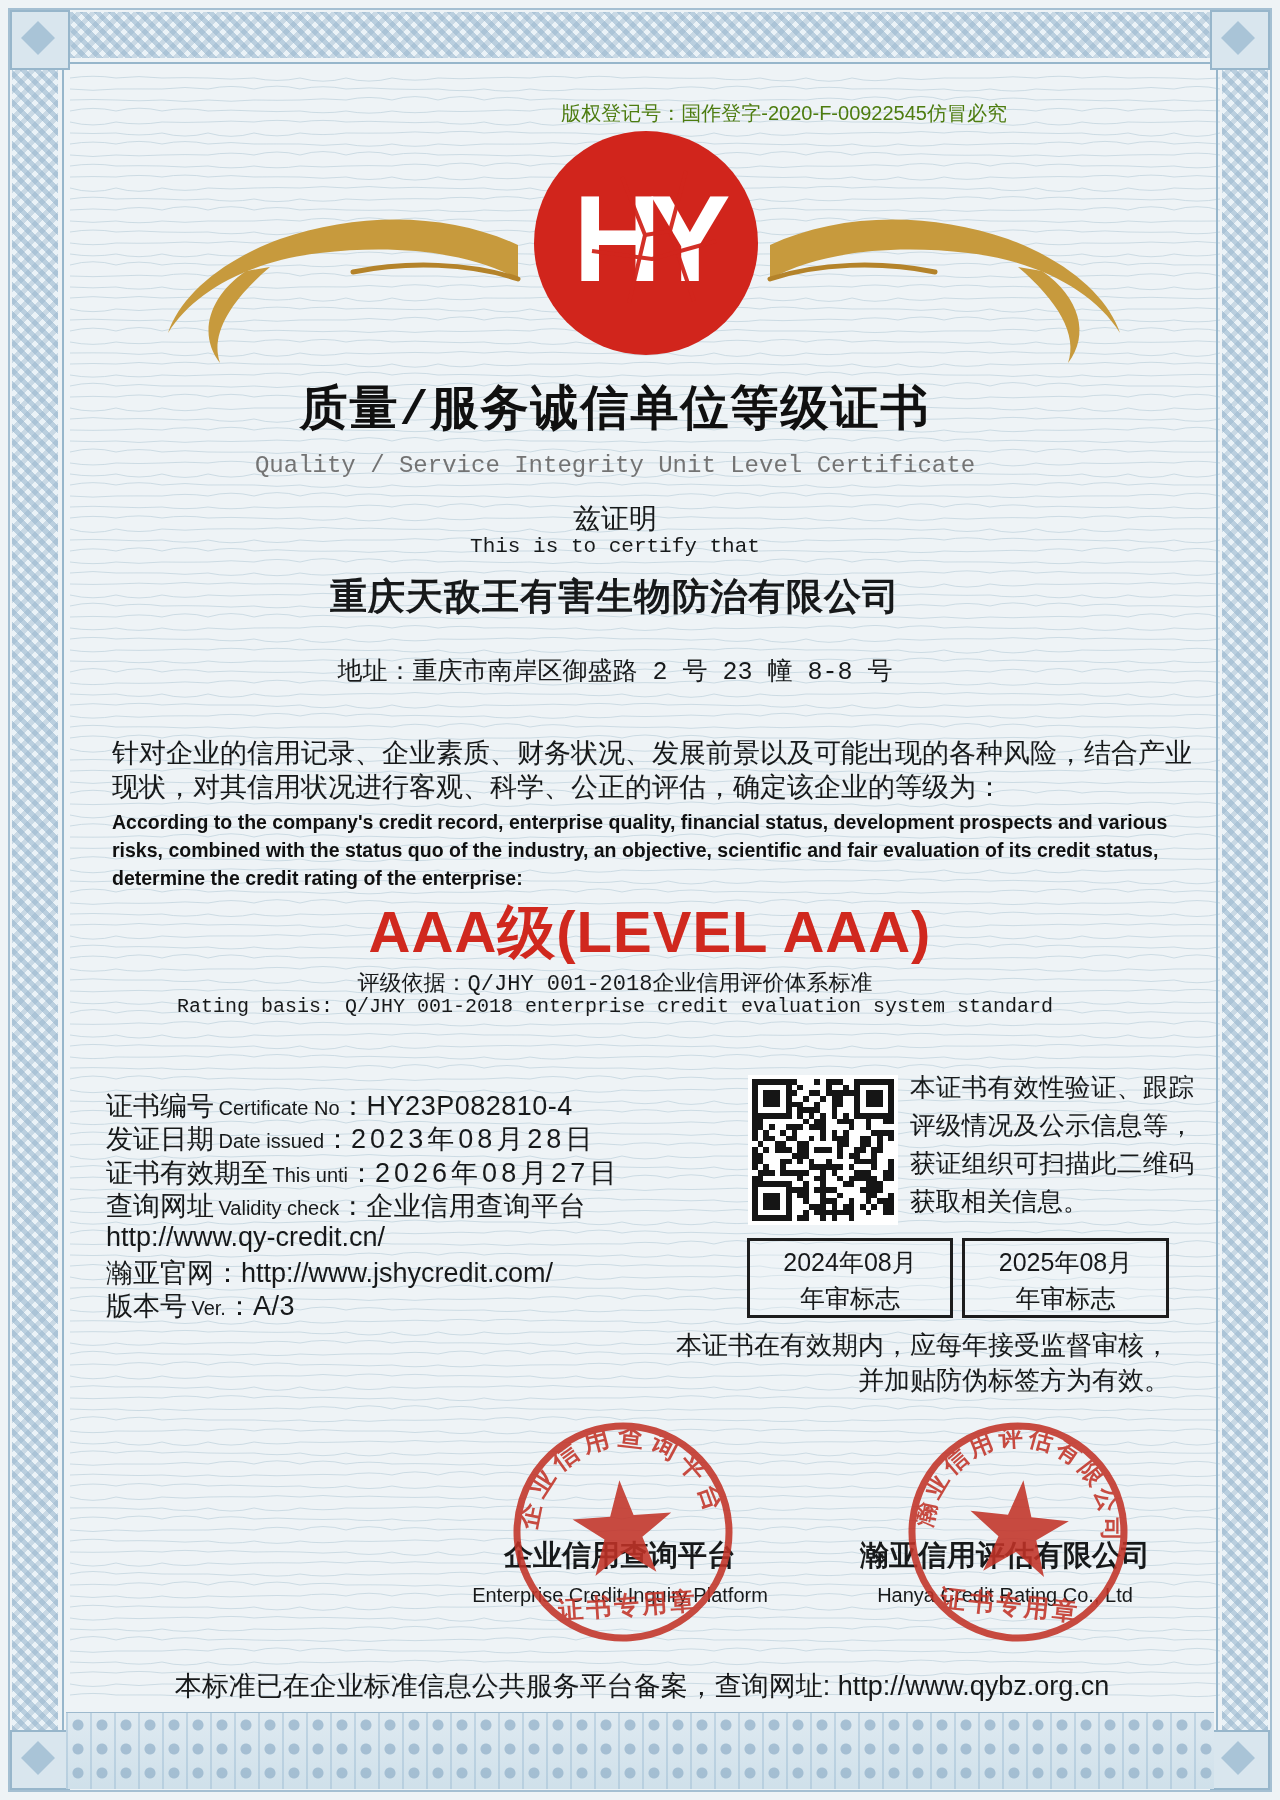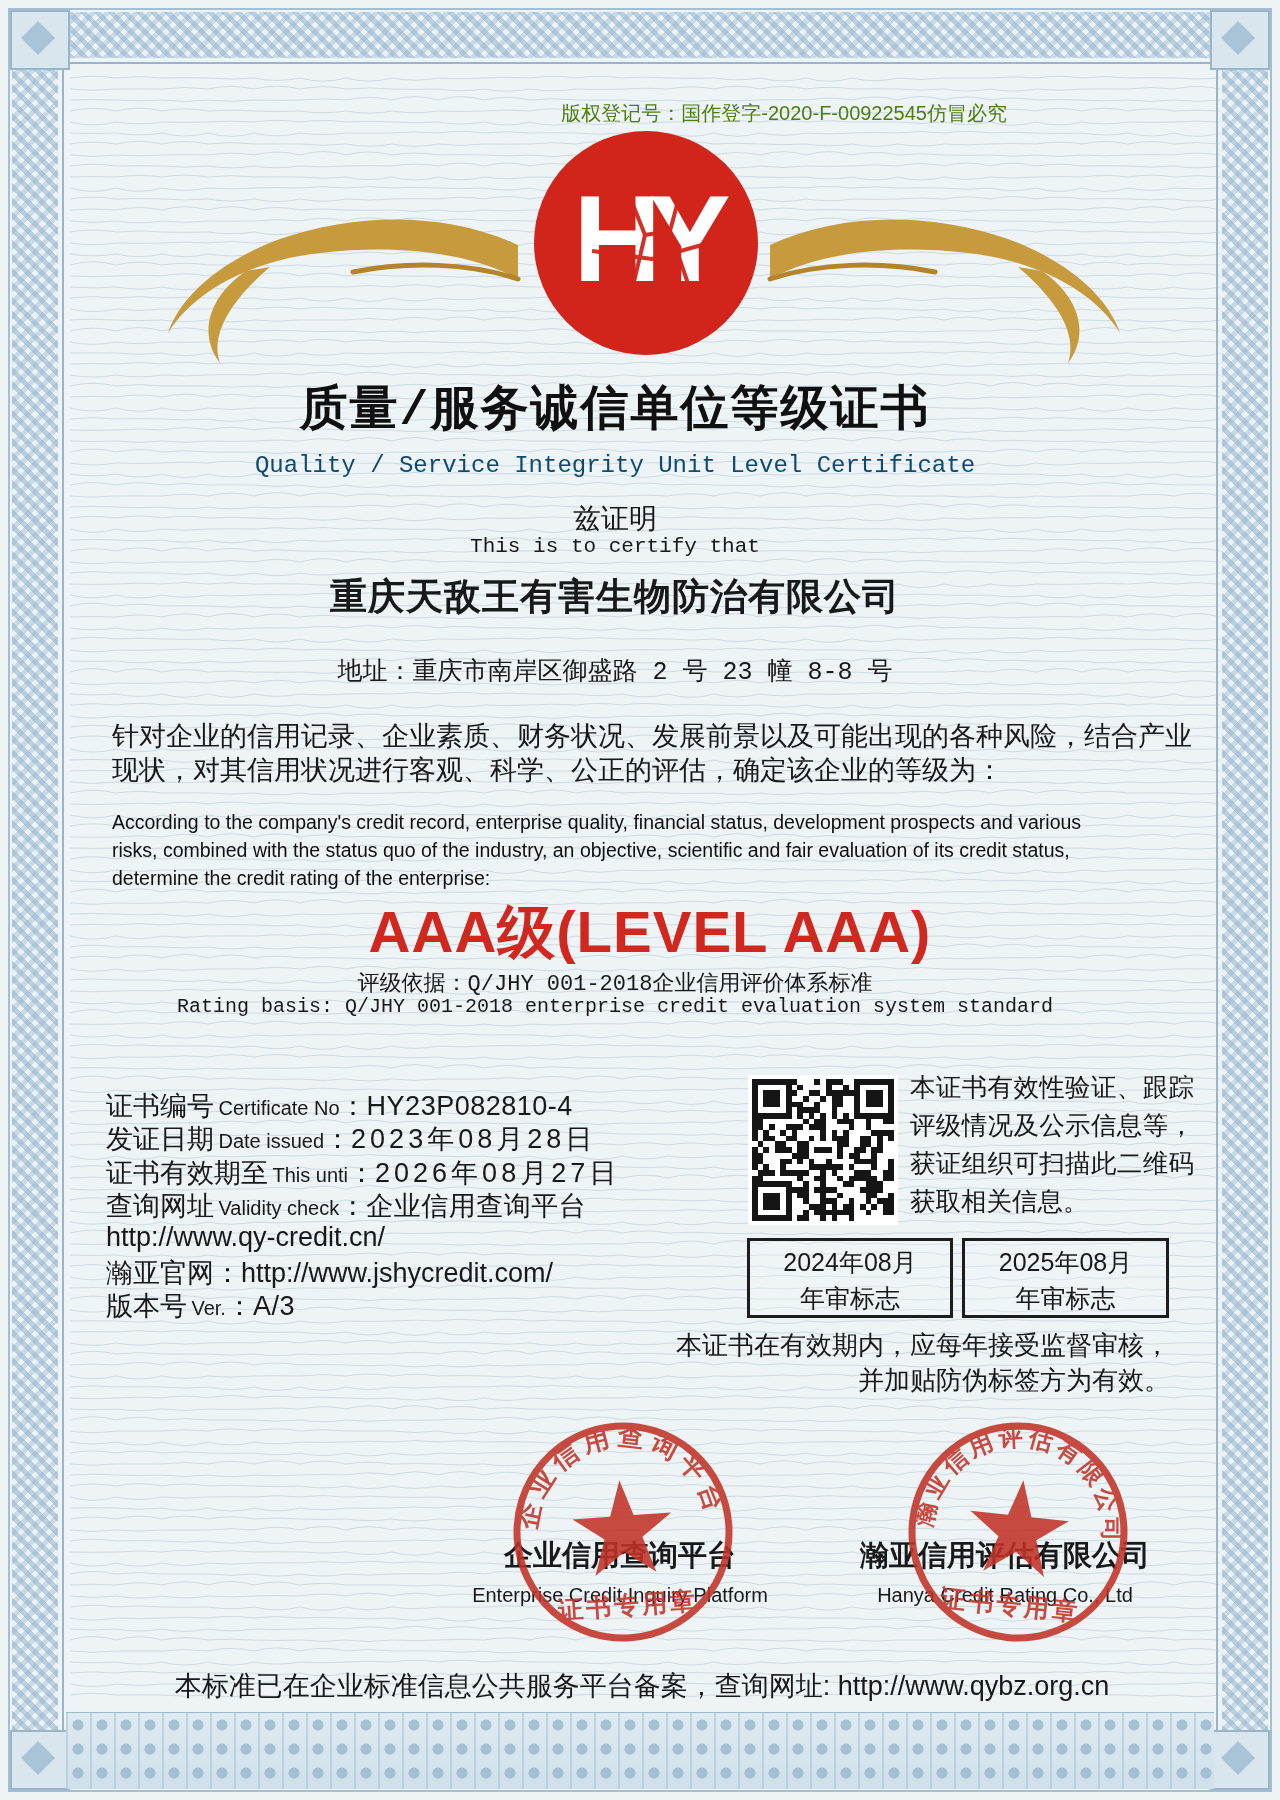--- a/index.html
+++ b/index.html
@@ -39,32 +39,32 @@
     border-radius:50%; background:#d1251c; display:flex; align-items:center; justify-content:center; }
   .logo-letters { color:#fff; font-size:122px; font-weight:800; letter-spacing:-12px;
     transform:translate(-4px,-4px);margin-left:8px; }
   .logo-cracks { position:absolute; left:0; top:0; }
   .flourish { position:absolute; top:205px; width:375px; height:175px; }
   .flourish.fl-left { left:150px; }
   .flourish.fl-right { left:763px; transform:scaleX(-1); }
 
   .centered { position:absolute; left:0; width:1230px; text-align:center;font-family:Liberation Mono, monospace; }
   .title-zh { top:376px; font-size:48px; font-weight:bold; letter-spacing:2px; color:#101010; }
-  .title-en { top:452px; font-size:24px; color:#0c4a6e; }
+  .title-en { top:452px; font-size:24px; color:#737373; }
   .certify-zh { top:500px; font-size:28px; }
   .certify-en { top:535px; font-size:21px; }
   .company-name { top:572px; font-size:37px; font-weight:bold; letter-spacing:1px; }
   .credit-code { top:624px; font-size:25px; }
   .address { top:654px; font-size:25px; }
 
   
   .stmt { position:absolute; left:112px; width:990px; white-space:nowrap; }
   .stmt-zh { font-size:27px; line-height:34px; }
-  .stmt-en { font-size:19.5px; line-height:28px; color:#101010; }
-  .stmt-zh-block { top:719px; } .stmt-en-block { top:808px; }
+  .stmt-en { font-size:19.5px; line-height:28px; color:#101010;font-weight:bold; }
+  .stmt-zh-block { top:736px; } .stmt-en-block { top:808px; }
 
   .aaa { position:absolute; left:20px; top:894px; width:1260px; text-align:center;
     font-size:58px; font-weight:bold; letter-spacing:1px; }
   .basis-zh { top:968px; font-size:22px; }
   .basis-en { top:995px; font-size:20px; }
 
   
   .details { position:absolute; left:106px; top:1088px; width:560px; }
   .drow { height:33.4px; white-space:nowrap; }
   .dzh { font-size:27px; } .den { font-size:20px; } .dval { font-size:27px; letter-spacing:.5px; }

